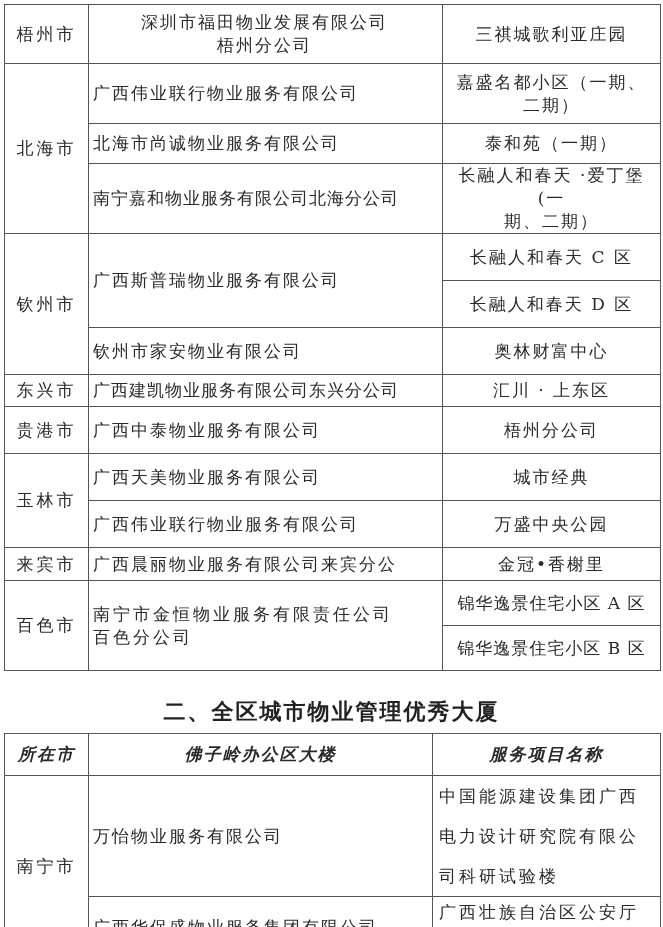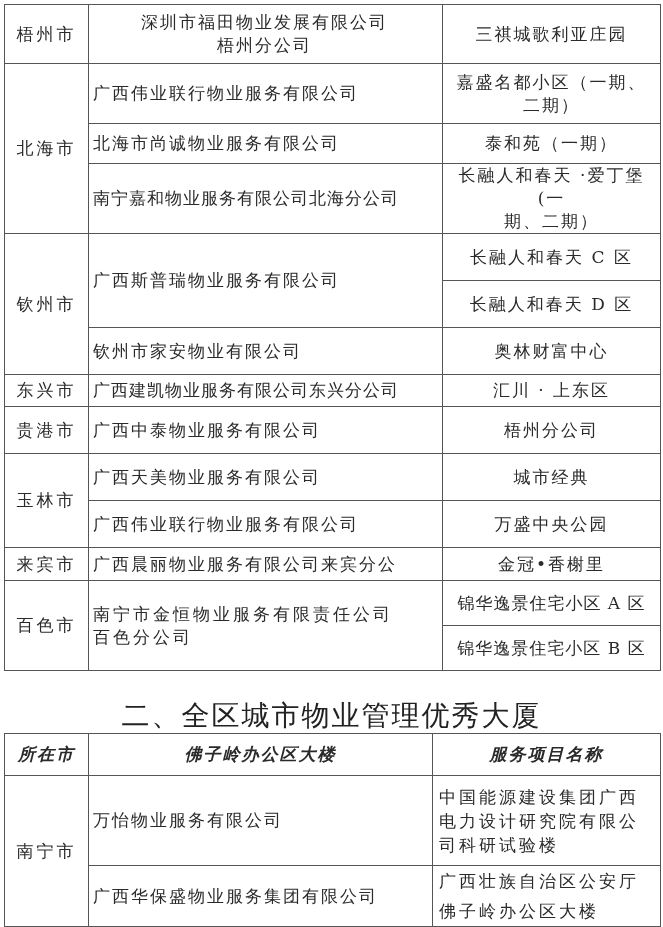--- a/index.html
+++ b/index.html
@@ -20,21 +20,21 @@
     letter-spacing: 2px;
   }
   td.city { text-align: center; letter-spacing: 3px; padding: 0; }
   td.comp { text-align: left; padding-left: 4px; }
   td.proj { text-align: center; padding: 0 6px; }
   td.head { text-align: center; font-weight: bold; letter-spacing: 2px; font-style: italic; }
   #t1 { top: 4px; width: 656px; }
   #t2 { top: 733px; width: 656px; }
   .section-title {
     position: absolute; top: 697px; left: 0; width: 663px;
-    text-align: center; font-size: 28px; font-weight: normal;
+    text-align: center; font-size: 22px; font-weight: bold;
     letter-spacing: 2px; color: #222;
   }
   .pre { white-space: pre-line; }
 </style>
 </head>
 <body>
 
 <table id="t1">
   <colgroup>
       <col style="width:84px">
@@ -121,21 +121,21 @@
     </colgroup>
   <tbody>
       <tr style="height:42px">
     <td class="head city">所在市</td>
     <td class="head">佛子岭办公区大楼</td>
     <td class="head">服务项目名称</td>
   </tr>
   <tr style="height:90px">
     <td class="city" rowspan="2">南宁市</td>
     <td class="comp">万怡物业服务有限公司</td>
-    <td class="proj pre" style="text-align:left;letter-spacing:3px;line-height:24px">中国能源建设集团广西
+    <td class="proj pre" style="text-align:left;letter-spacing:3px;line-height:40px">中国能源建设集团广西
 电力设计研究院有限公
 司科研试验楼</td>
   </tr>
   <tr style="height:58px">
     <td class="comp">广西华保盛物业服务集团有限公司</td>
     <td class="proj pre" style="text-align:left;letter-spacing:3px;line-height:30px">广西壮族自治区公安厅
 佛子岭办公区大楼</td>
   </tr>
 </tbody>
   </table>

